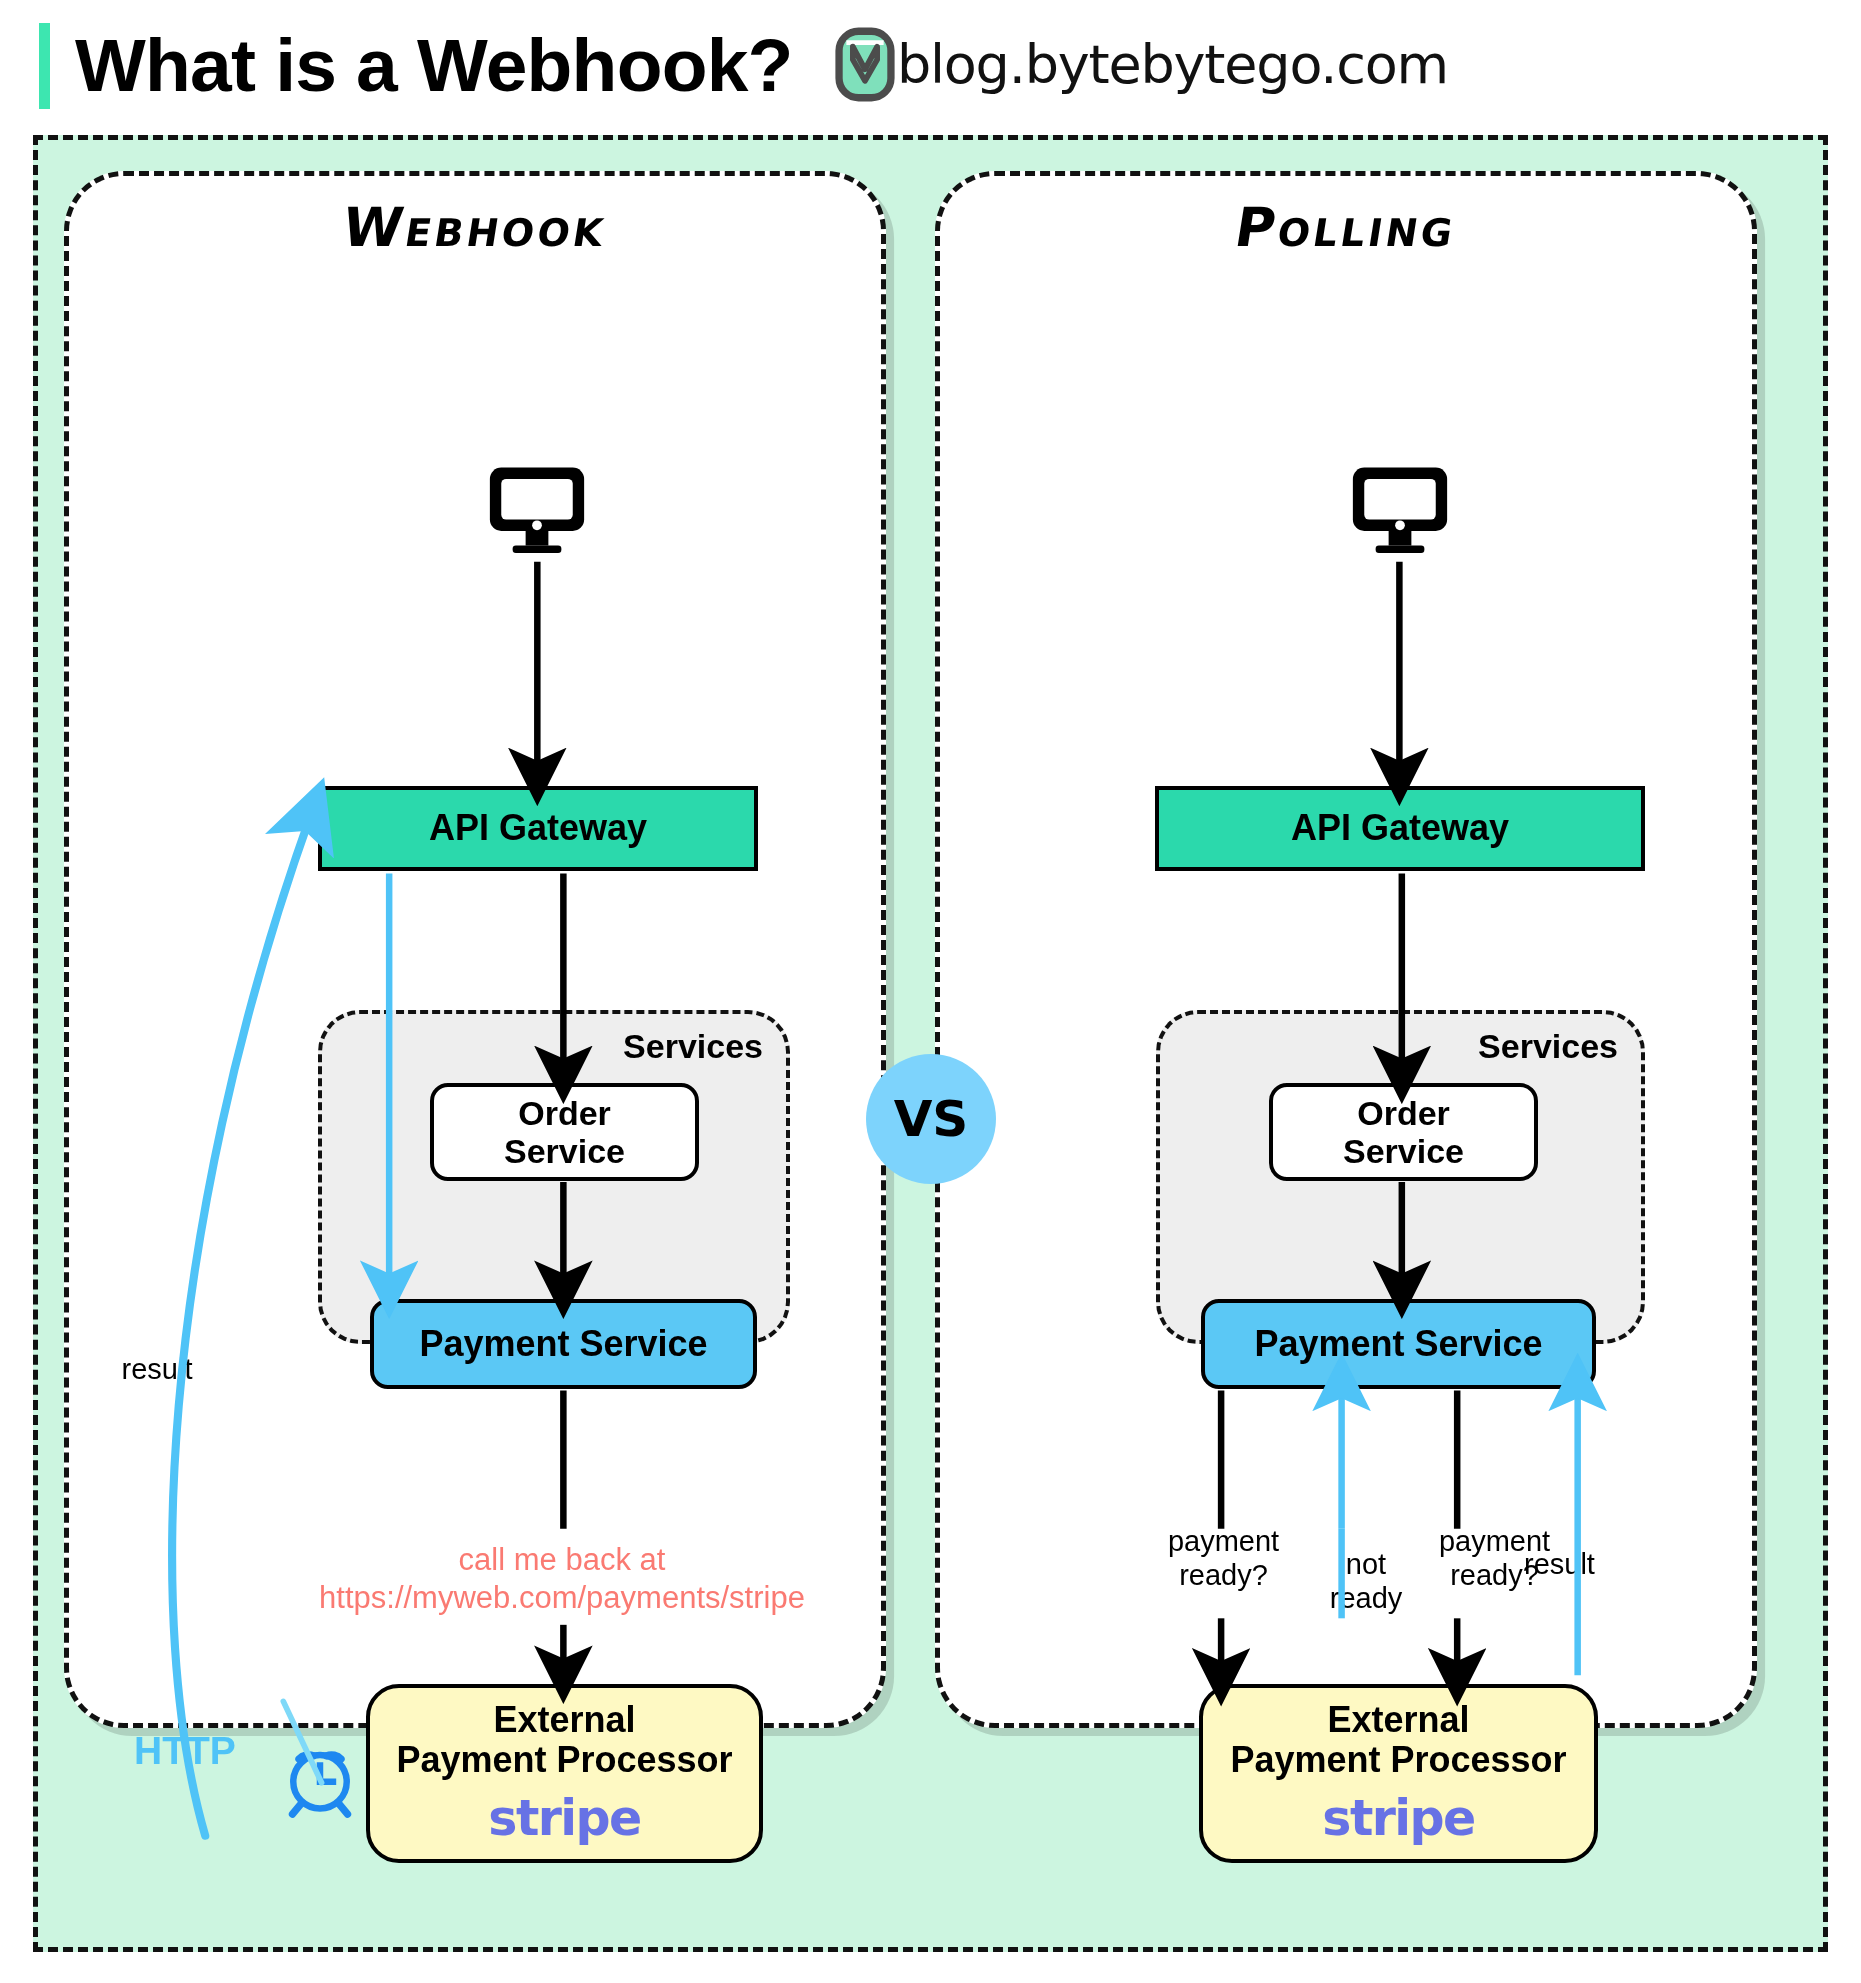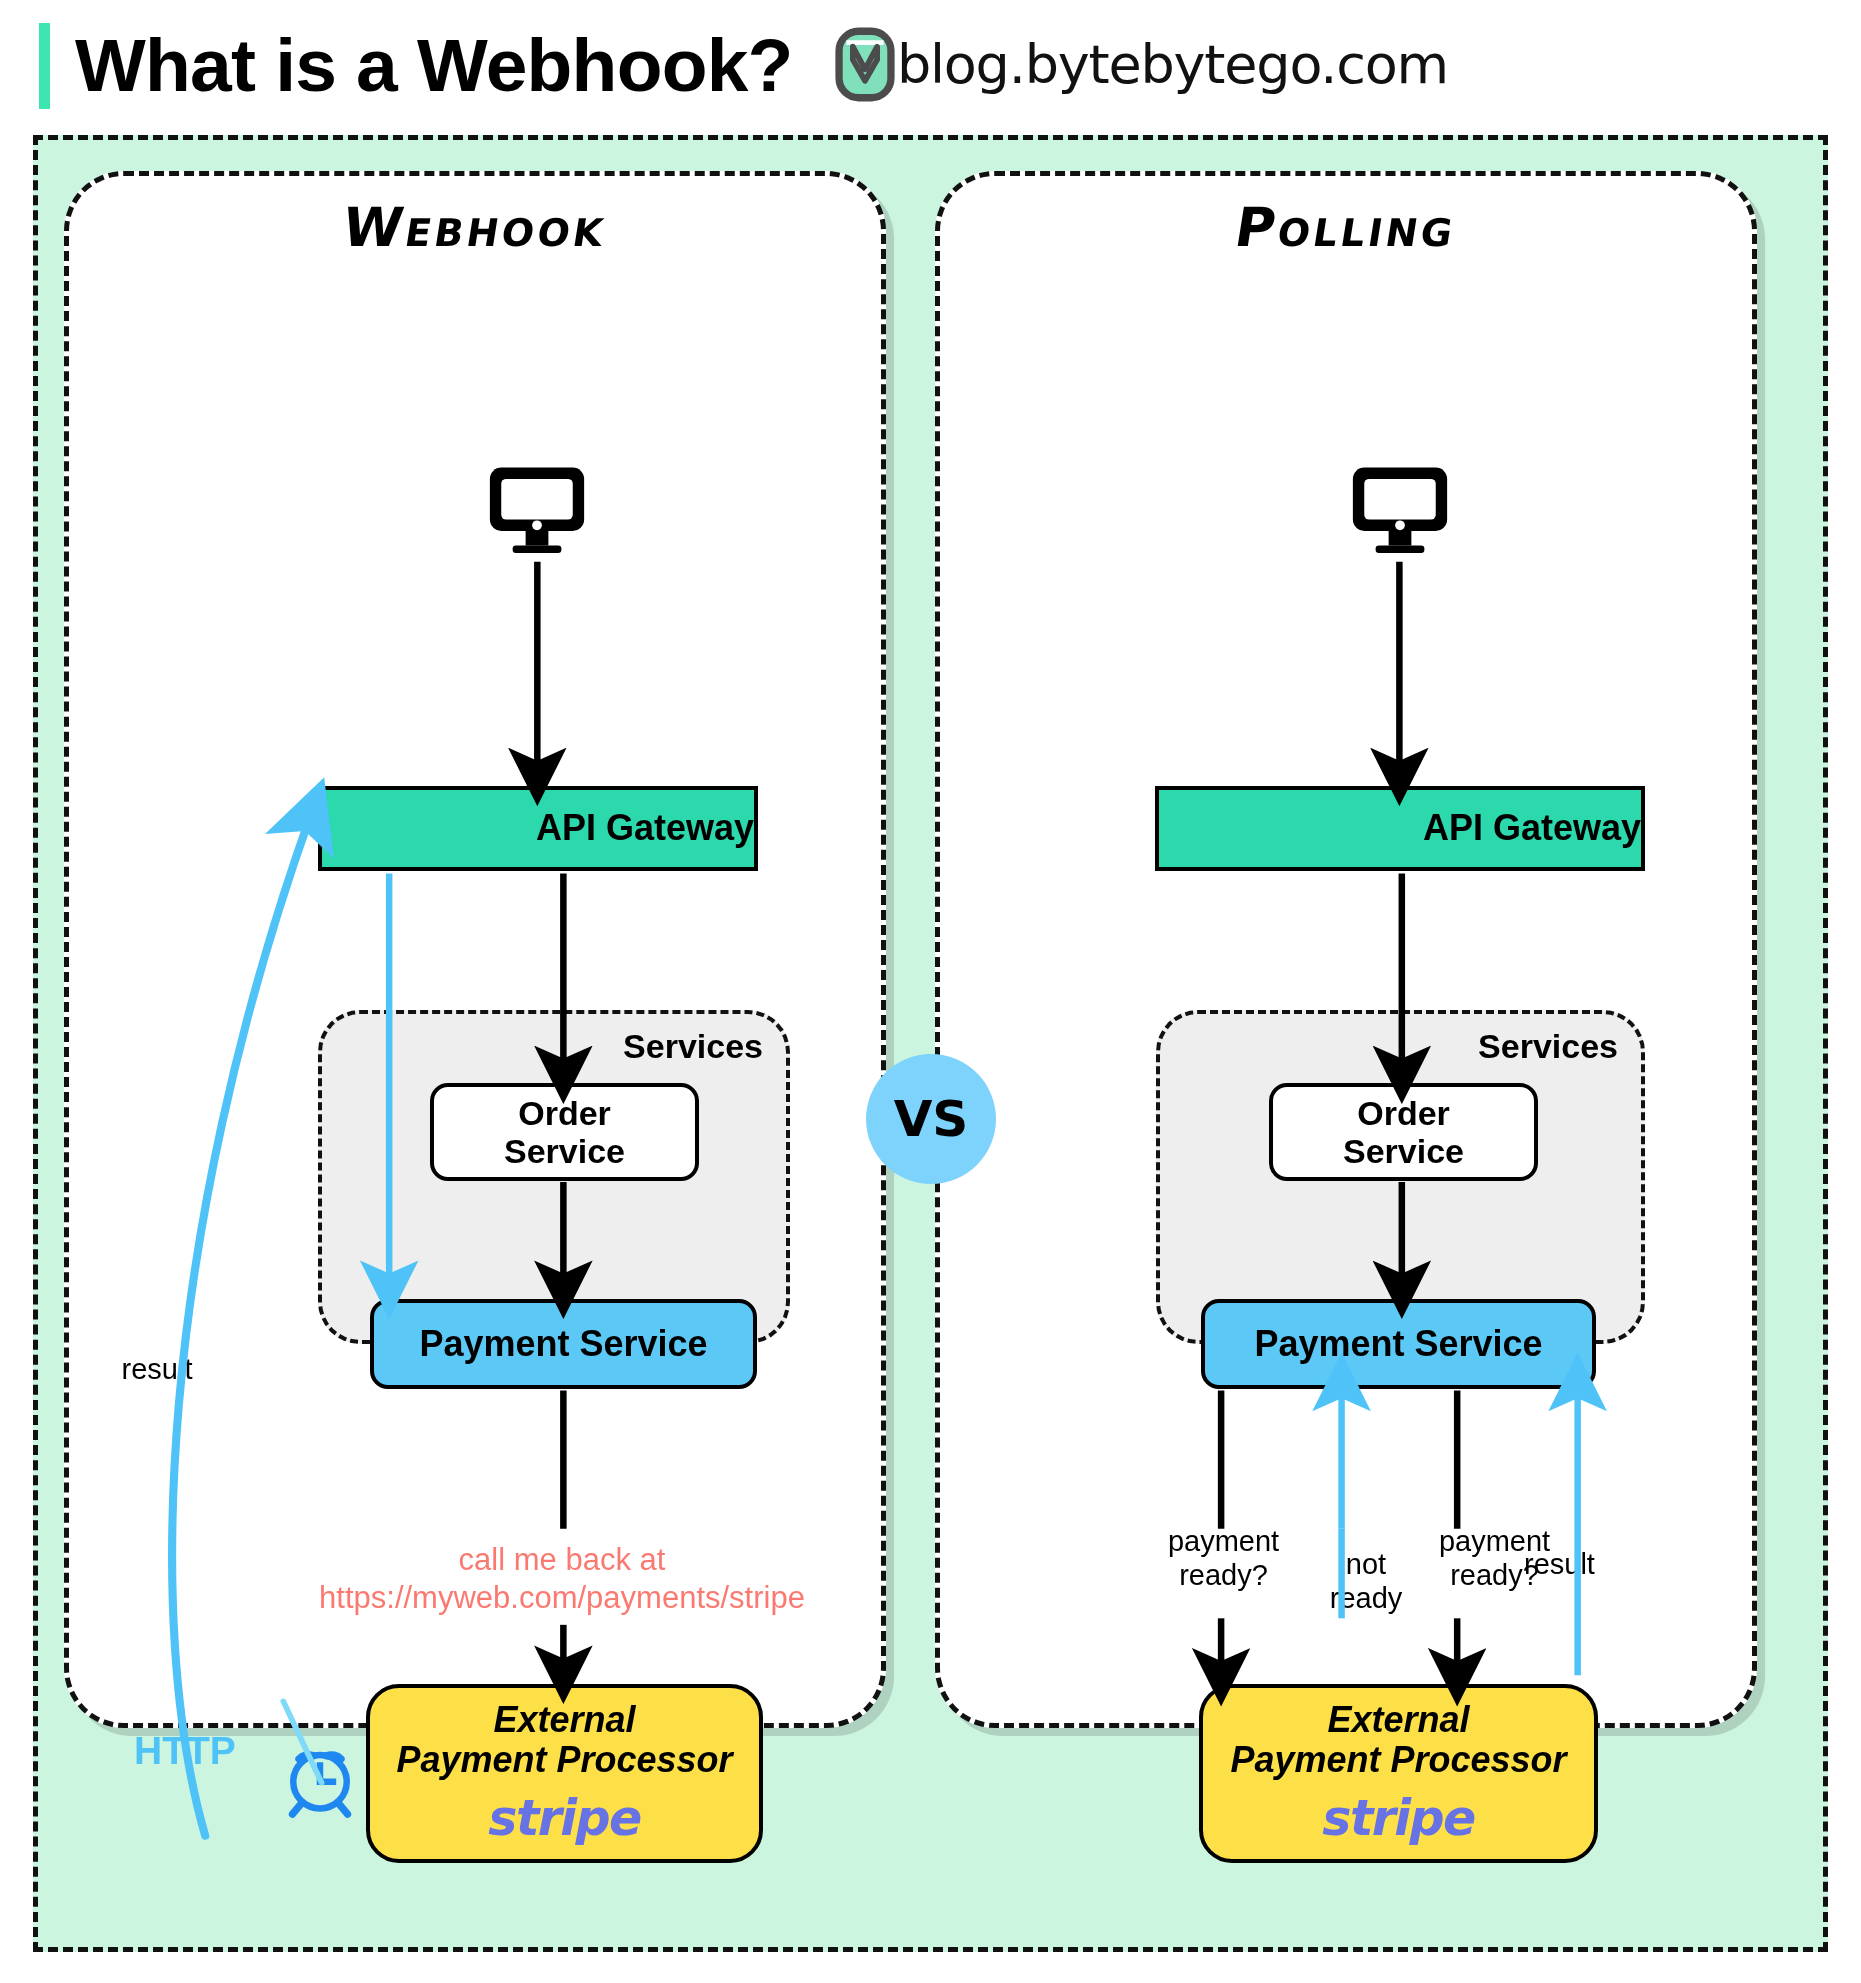--- a/index.html
+++ b/index.html
@@ -25,27 +25,27 @@
   #panel-polling{left:935px;}
 
   .col-title{position:absolute;top:19.5px;width:100%;text-align:center;font-size:54px;
      font-weight:bold;color:#000;font-family:"DejaVu Sans",sans-serif;
      letter-spacing:3.3px;font-variant:small-caps;transform:skewX(-9deg);}
 
   
   .box{position:absolute;box-sizing:border-box;border:4.9px solid #000;
      display:flex;flex-direction:column;align-items:center;justify-content:center;
      font-weight:bold;color:#000;text-align:center;line-height:1.12;}
-  .gateway{background:#2bd9ac;height:85px;font-size:36px;border-radius:0;align-items:flex-end;}
+  .gateway{background:#2bd9ac;height:85px;font-size:36px;border-radius:0;}
   .services-wrap{position:absolute;background:#eeeeee;border:4.9px dashed #111;
      border-radius:42px;box-sizing:border-box;}
   .services-label{position:absolute;right:23px;top:13px;font-size:34px;font-weight:bold;color:#000;}
   .order{background:#ffffff;border-radius:18px;height:98px;font-size:34px;}
   .payment{background:#5bc8f5;border-radius:18px;height:90px;font-size:36px;align-items:center;}
-  .processor{background:#fde047;border-radius:33px;height:179px;font-size:36px;font-style:italic;}
+  .processor{background:#fef9c3;border-radius:33px;height:179px;font-size:36px;}
   .stripe-logo{color:#6772e5;font-size:49px;font-weight:bold;letter-spacing:-1.6px;margin-top:11.4px;font-family:"DejaVu Sans",sans-serif;}
 
   
   .monitor{position:absolute;width:104px;height:90px;}
 
   
   .anno{position:absolute;font-size:29px;color:#000;text-align:center;line-height:1.18;}
   .anno-red{position:absolute;font-size:31px;color:#fa7a72;text-align:center;line-height:1.24;white-space:nowrap;}
   .http-label{position:absolute;font-size:39px;font-weight:bold;color:#4fc3f7;}
 

